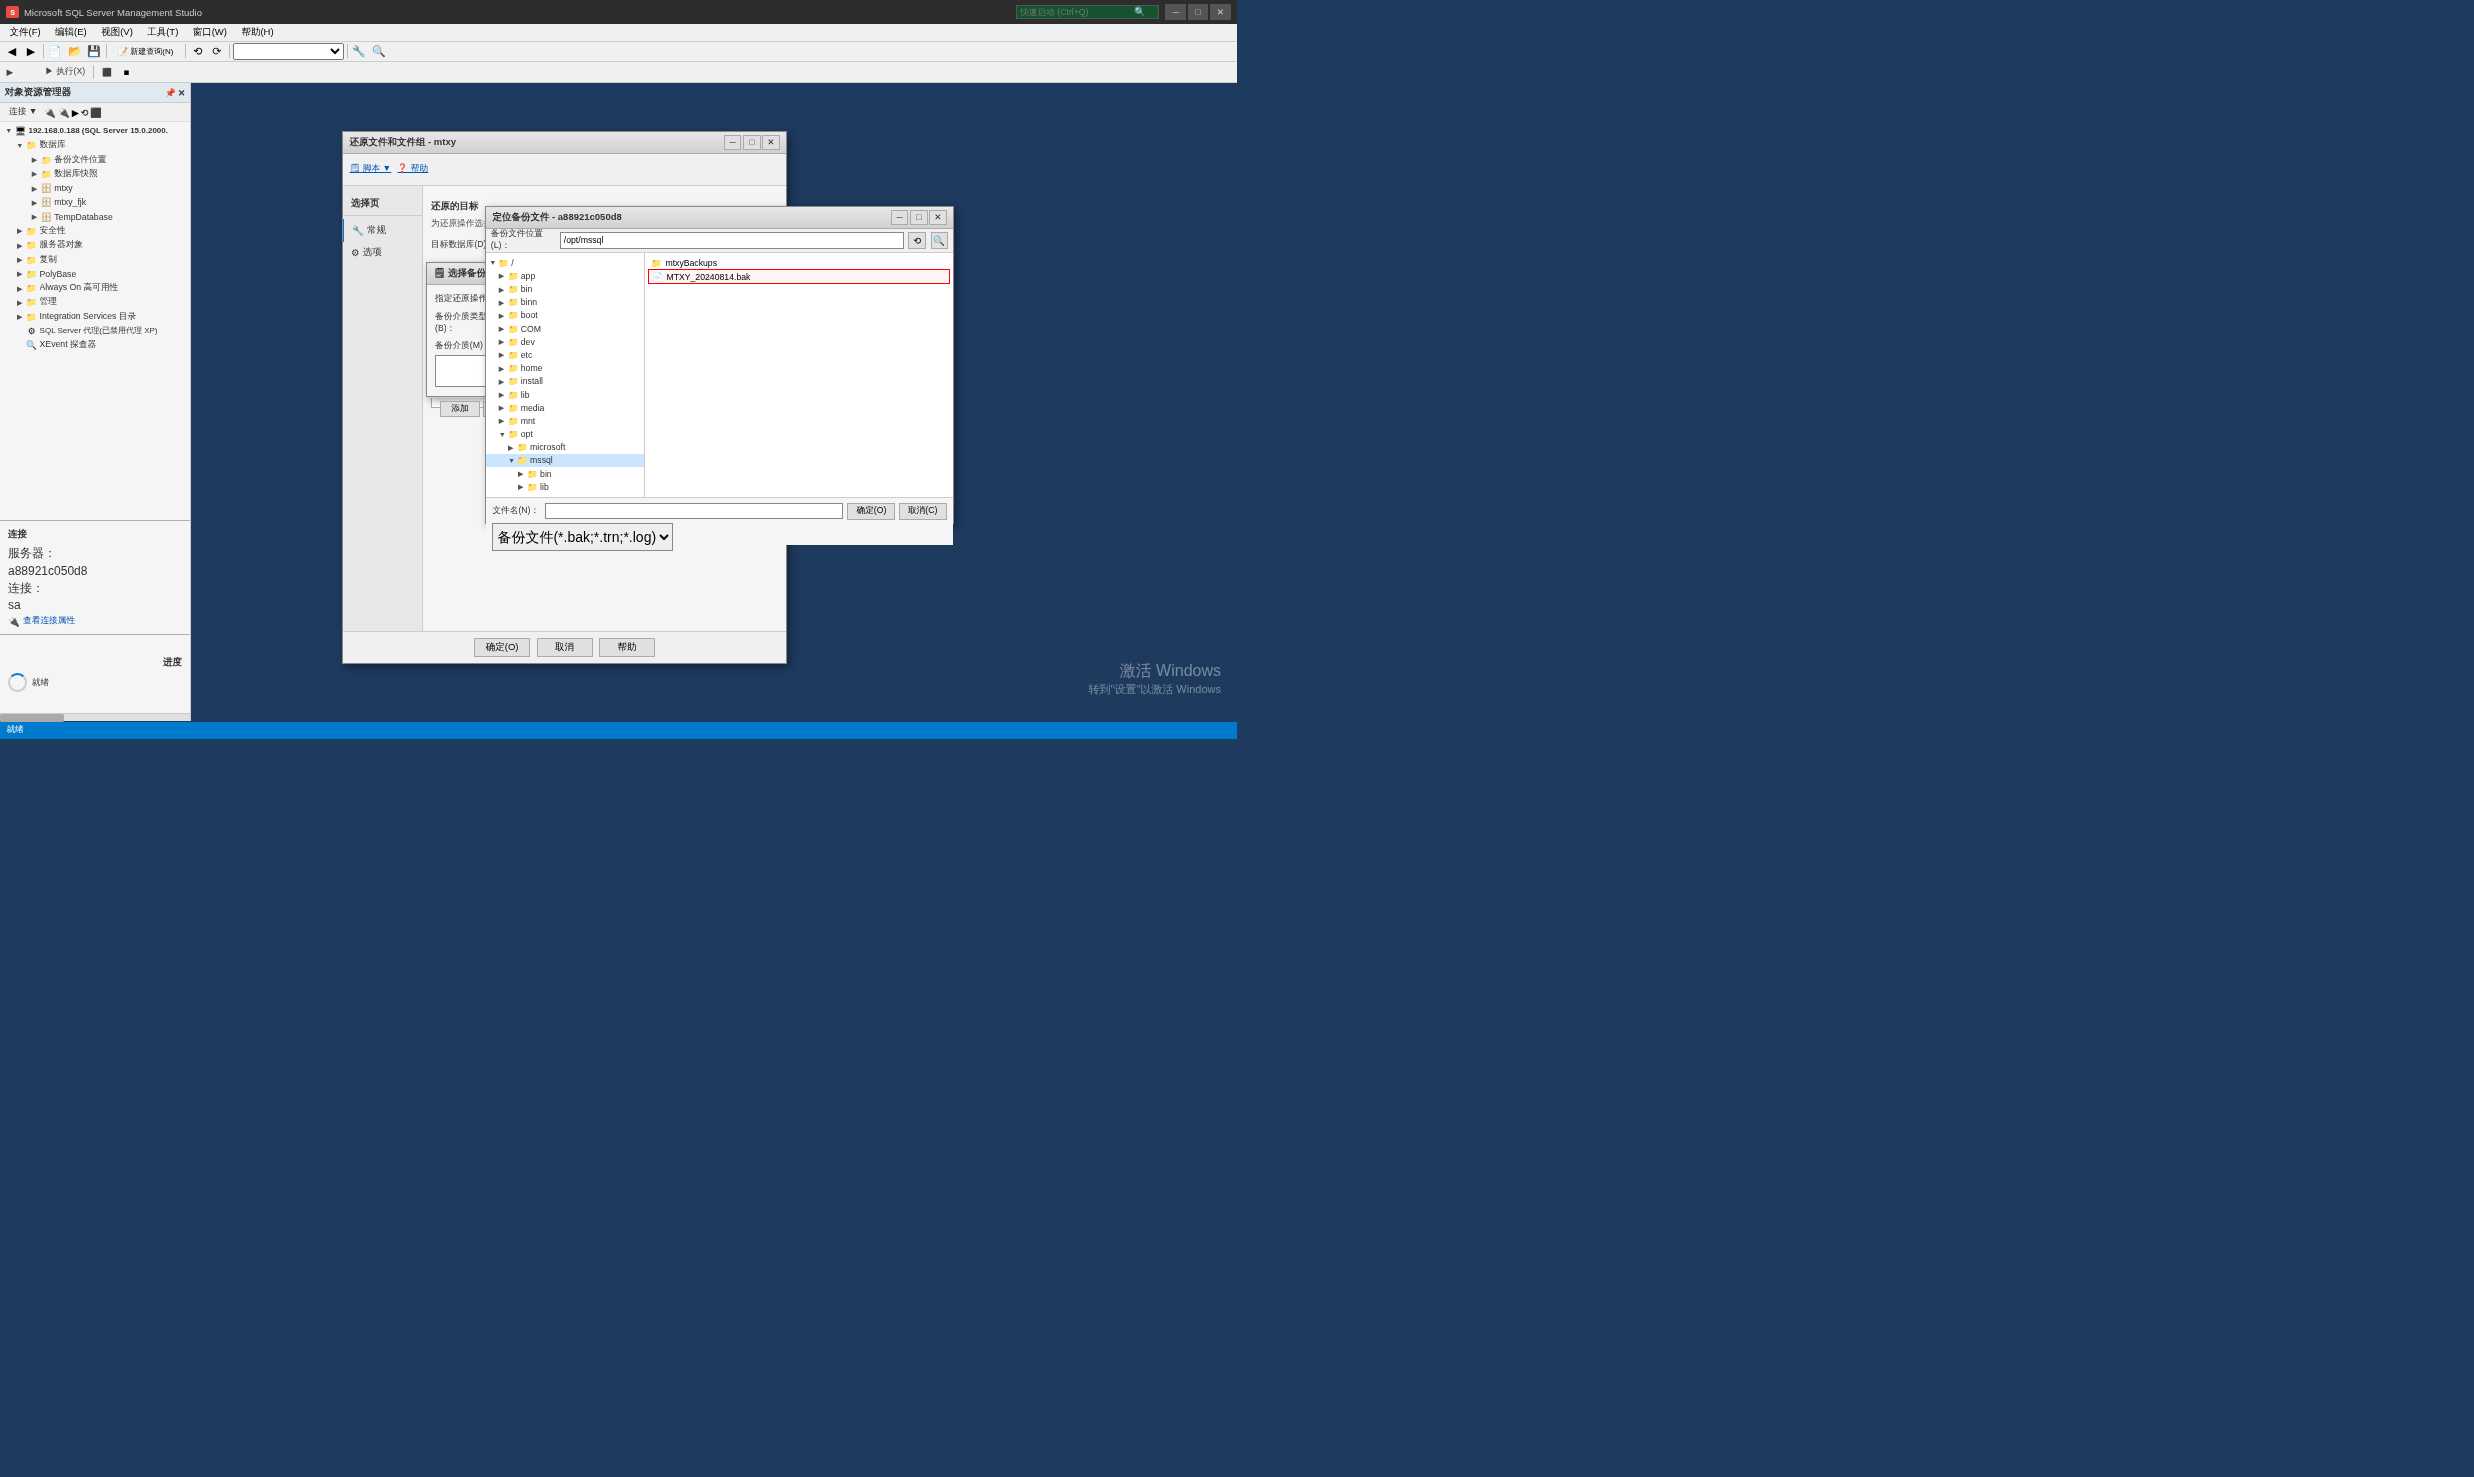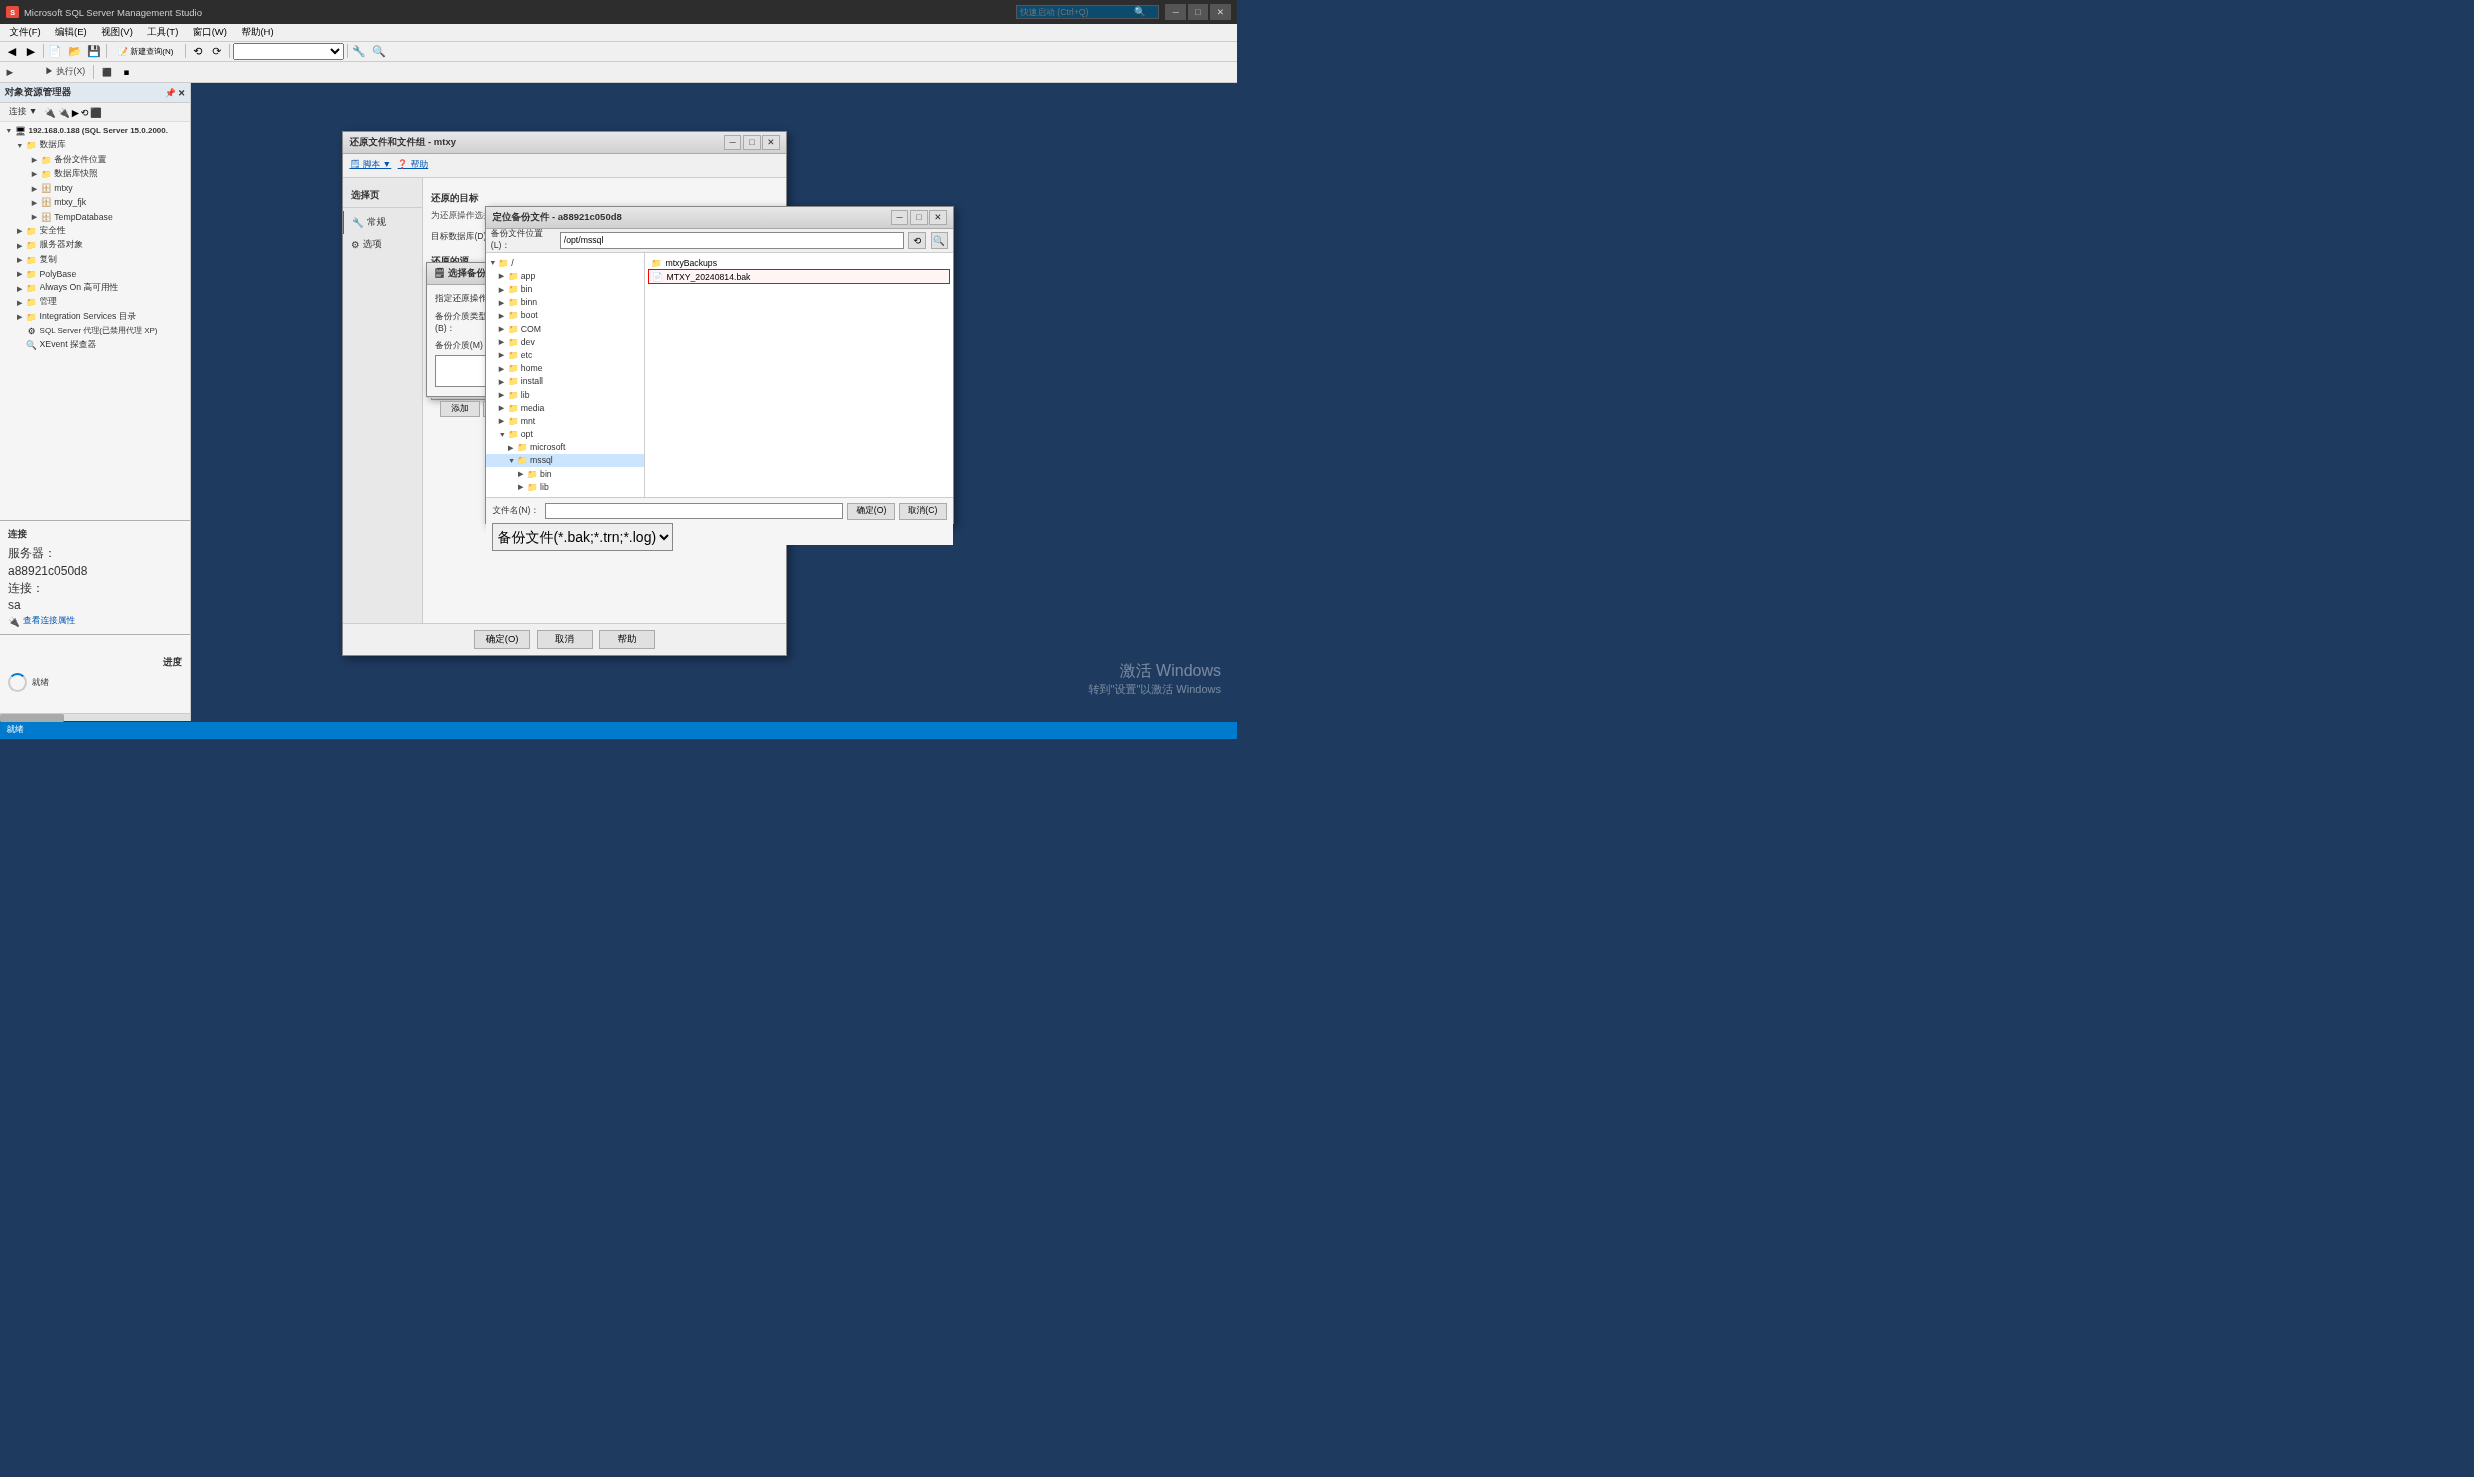--- a/index.html
+++ b/index.html
@@ -53,21 +53,21 @@
       color: #ccc;
       cursor: pointer;
       display: flex;
       align-items: center;
       justify-content: center;
       font-size: 8.7px;
     }
     .search-box {
       display: flex;
       align-items: center;
-      background: #0c4a6e;
+      background: #14532d;
       border: 0.8px solid #555;
       height: 14.3px;
       padding: 0 3.2px;
       gap: 3.2px;
       width: 143px;
     }
     .search-box input {
       background: transparent;
       border: none;
       outline: none;
@@ -322,21 +322,21 @@
       color: #333;
       border-bottom: 0.8px solid #ccc;
       margin-bottom: 3.2px;
     }
     .restore-right-panel {
       flex: 1;
       padding: 8px;
       overflow-y: auto;
     }
     .restore-toolbar {
-      height: 24px;
+      height: 32px;
       background: #f0f0f0;
       border-bottom: 0.8px solid #ccc;
       display: flex;
       align-items: center;
       padding: 0 6.4px;
       gap: 6.4px;
     }
     .restore-toolbar-btn {
       font-size: 8.7px;
       color: #0056b3;

